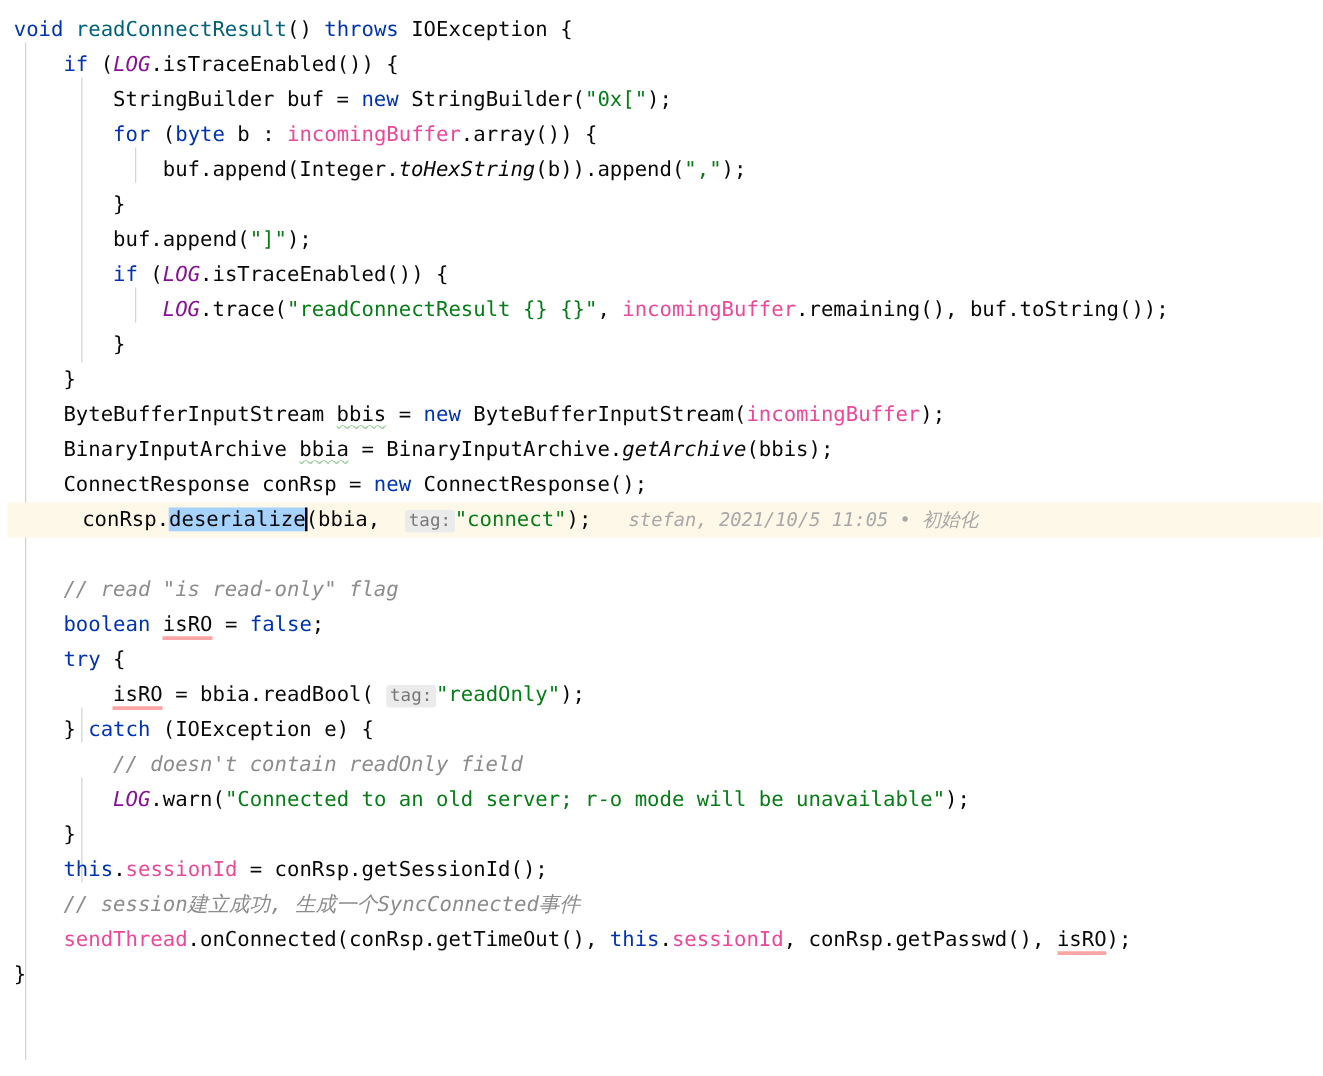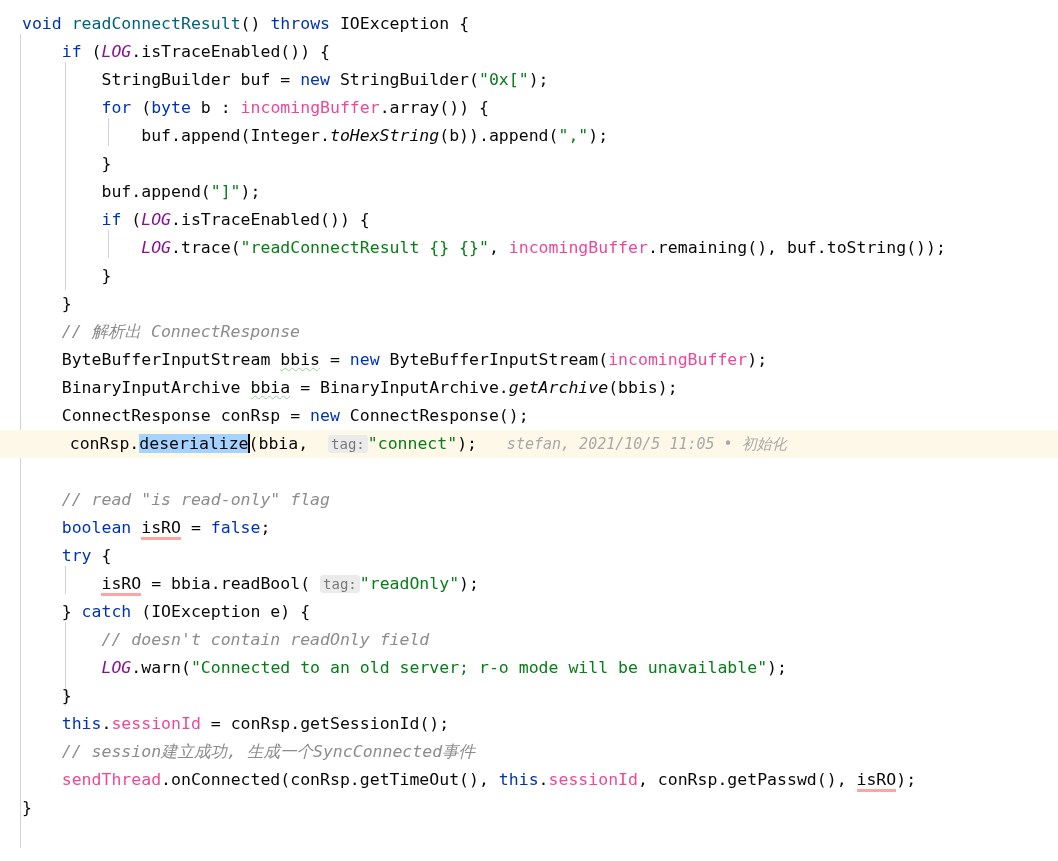--- a/index.html
+++ b/index.html
@@ -35,27 +35,27 @@
     background: #d3d3d3;
     z-index: 0;
   }
 
   
   .line {
     position: relative;
     height: 28px;
     line-height: 28px;
     white-space: pre;
-    padding-left: 22px;
+    padding-left: 11px;
     z-index: 2;
   }
   .line.caret-line {
     background: #fdf8e8;
-    padding-left: 30px;
-    margin-left: 0;
+    padding-left: 20px;
+    margin-left: 6px;
   }
 
   
   .kw       { color: #0033b3; }
   .mdecl    { color: #00627a; }
   .field    { color: #ec4899; }
   .fielditl { color: #871094; font-style: italic; margin-top: 16px; }
   .static   { font-style: italic; }
   .str      { color: #067d17; }
   .cmt      { color: #8c8c8c; font-style: italic; }
@@ -133,21 +133,20 @@
   <div class="line"><span class="plain">        buf.append(</span><span class="str">"]"</span><span class="plain">);</span></div>
 
   <div class="line"><span class="plain">        </span><span class="kw">if</span><span class="plain"> (</span><span class="fielditl">LOG</span><span class="plain">.isTraceEnabled()) {</span></div>
 
   <div class="line"><span class="plain">            </span><span class="fielditl">LOG</span><span class="plain">.trace(</span><span class="str">"readConnectResult {} {}"</span><span class="plain">, </span><span class="field">incomingBuffer</span><span class="plain">.remaining(), buf.toString());</span></div>
 
   <div class="line"><span class="plain">        }</span></div>
 
   <div class="line"><span class="plain">    }</span></div>
 
-  <div class="line"><span class="plain">    </span><span class="cmt">// 解析出 ConnectResponse</span></div>
 
   <div class="line"><span class="plain">    ByteBufferInputStream </span><span class="plain wavy">bbis</span><span class="plain"> = </span><span class="kw">new</span><span class="plain"> ByteBufferInputStream(</span><span class="field">incomingBuffer</span><span class="plain">);</span></div>
 
   <div class="line"><span class="plain">    BinaryInputArchive </span><span class="plain wavy">bbia</span><span class="plain"> = BinaryInputArchive.</span><span class="static">getArchive</span><span class="plain">(bbis);</span></div>
 
   <div class="line"><span class="plain">    ConnectResponse conRsp = </span><span class="kw">new</span><span class="plain"> ConnectResponse();</span></div>
 
   <div class="line caret-line"><span class="plain">    conRsp.</span><span class="sel">deserialize</span><span class="caret"></span><span class="plain">(bbia, </span><span class="plain"> </span><span class="hint">tag:</span><span class="str">"connect"</span><span class="plain">);</span><span class="plain">   </span><span class="blame">stefan</span><span class="blame">, </span><span class="blame">2021/10/5 11:05</span><span class="blame"> </span><span class="blame sep">•</span><span class="blame"> </span><span class="blame">初始化</span></div>
 
   <div class="line"><span class="plain"> </span></div>

